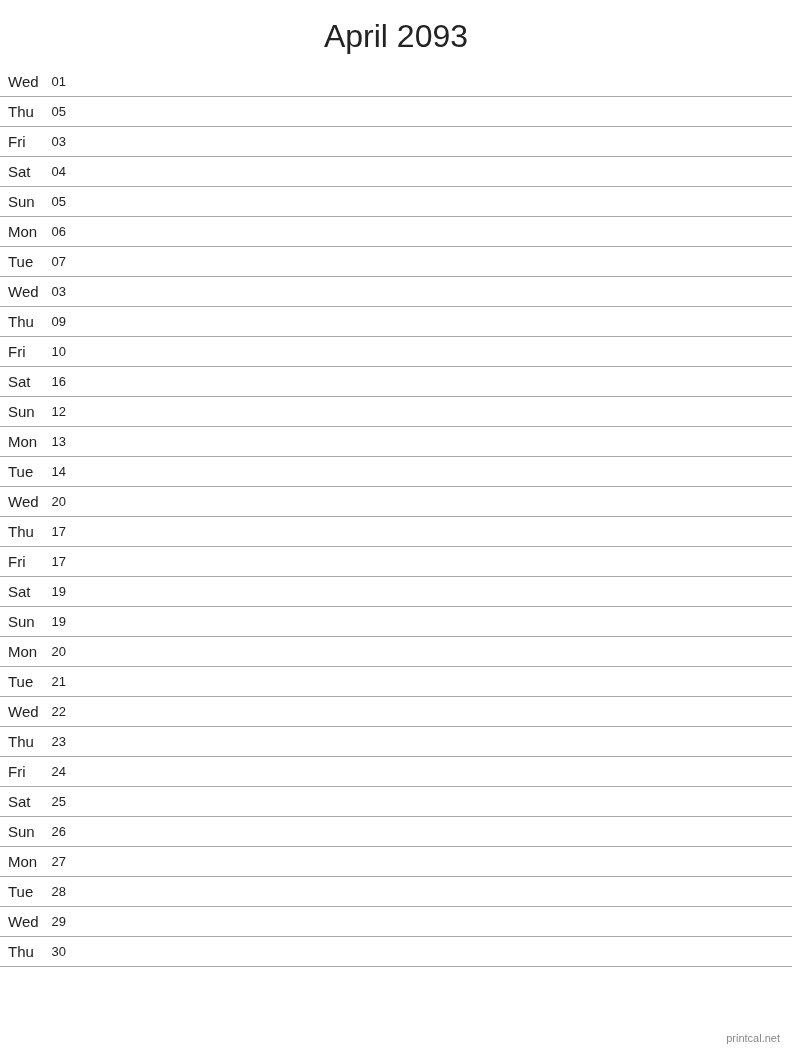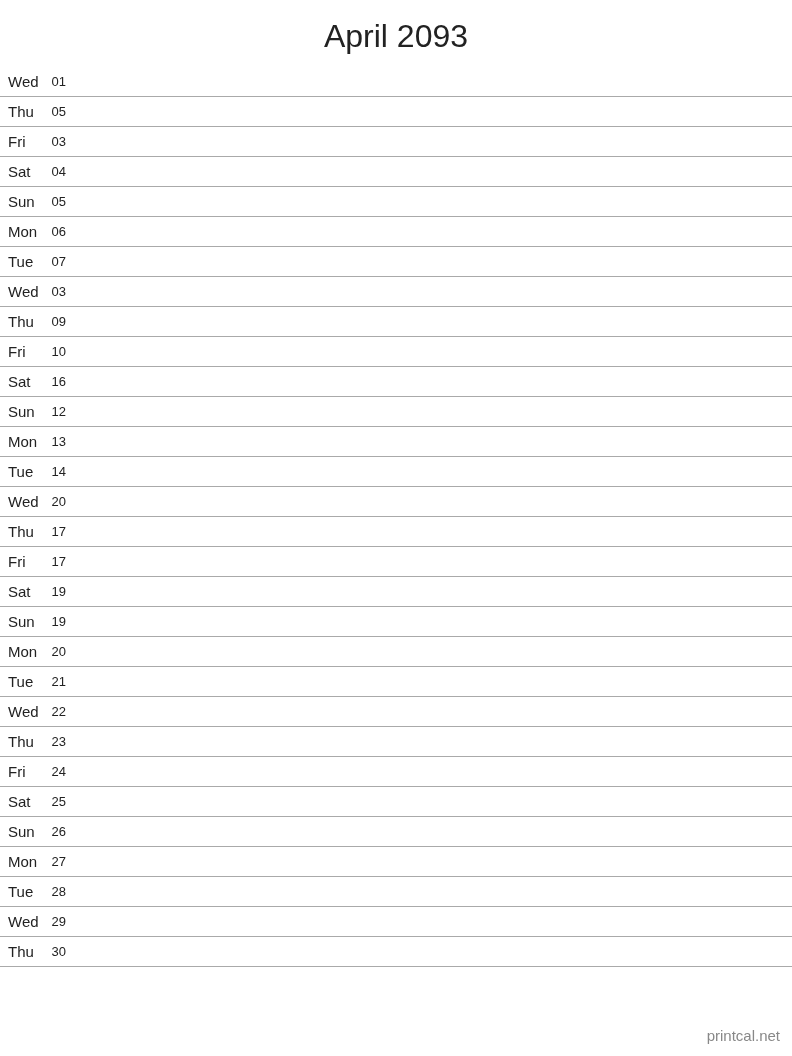--- a/index.html
+++ b/index.html
@@ -58,21 +58,21 @@
     .day-content {
       padding: 6px 8px;
       font-size: 14px;
       color: #555;
     }
 
     .footer {
       position: absolute;
       bottom: 12px;
       right: 12px;
-      font-size: 15px;
+      font-size: 11px;
       color: #888;
     }
   </style>
 </head>
 <body>
 
 <h1 class="page-title">April 2093</h1>
 
 <table class="calendar-table">
   <tbody id="calendar-body">

